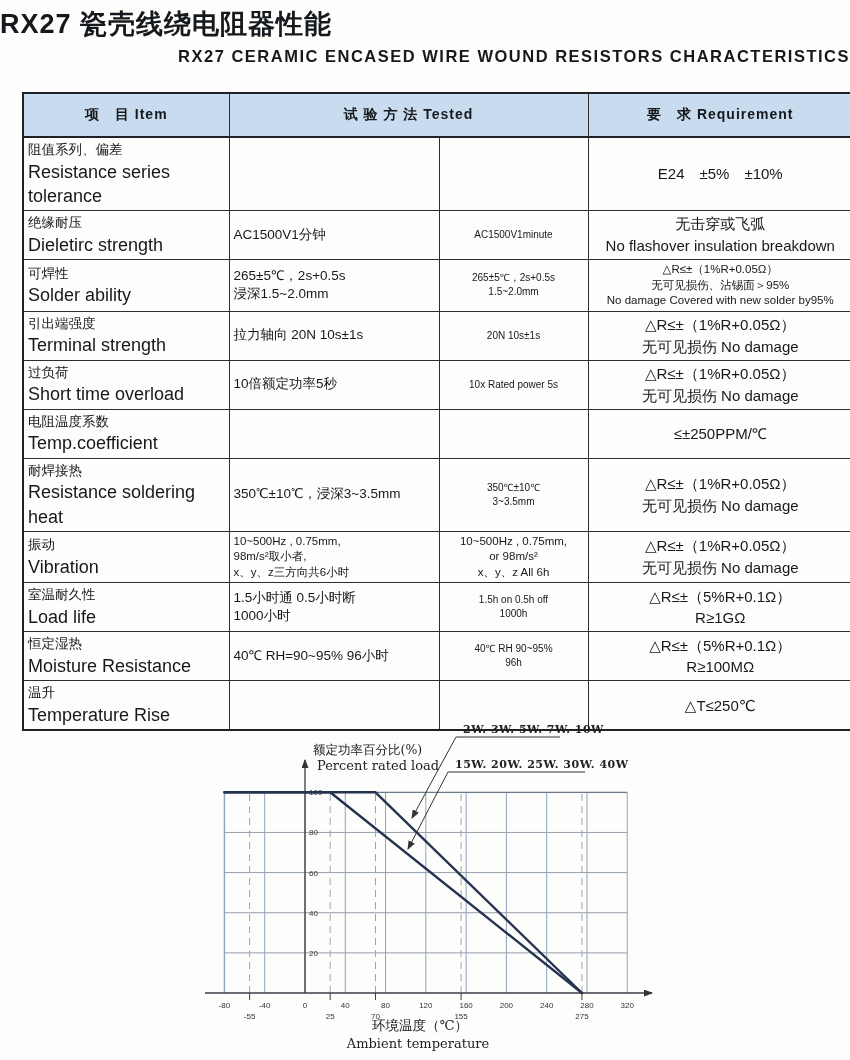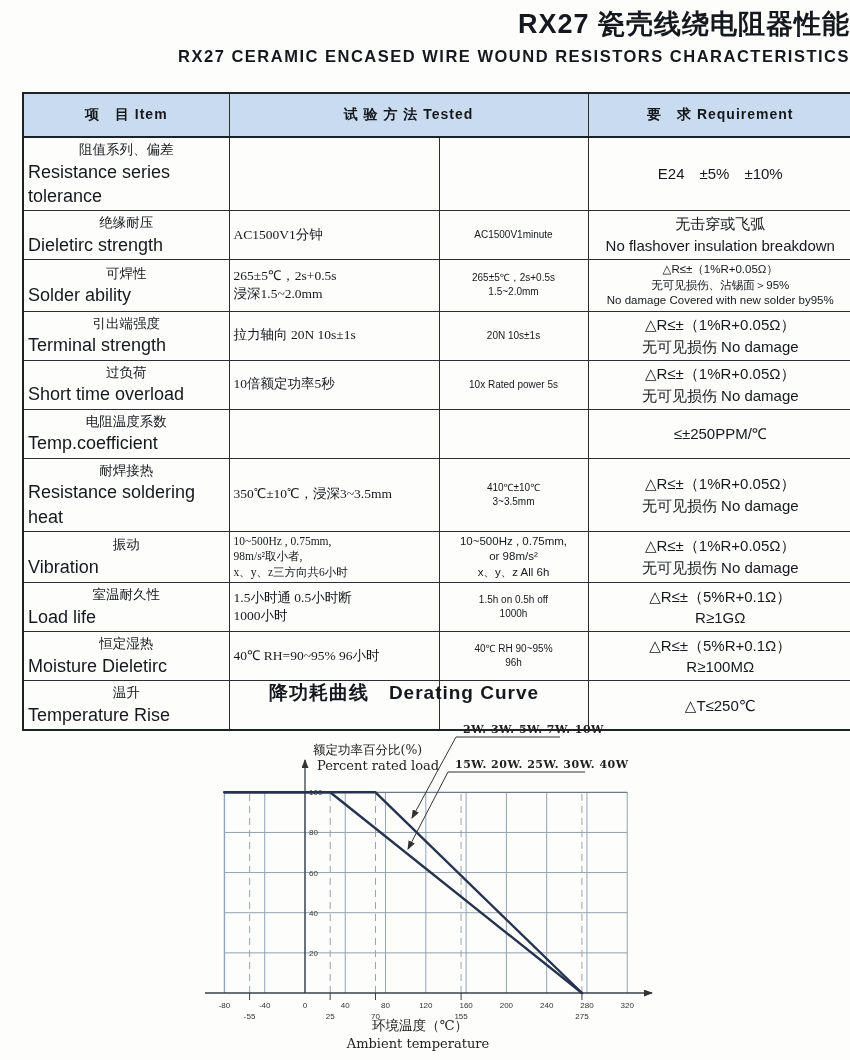--- a/index.html
+++ b/index.html
@@ -1,34 +1,34 @@
 <!DOCTYPE html>
 <html><head>
 <meta charset="utf-8">
 <style>
   html,body{margin:0;padding:0;background:#e8e8e8;}
   .page{
     position:relative;width:850px;height:1060px;background:#fdfdfc;
     font-family:"Liberation Sans",sans-serif;color:#15181c;overflow:hidden;
     margin:0 auto;
   }
-  .title{position:absolute;top:6px;left:0;width:850px;text-align:right;
+  .title{position:absolute;top:6px;left:0;width:850px;text-align:left;
     font-size:27px;font-weight:700;letter-spacing:1px;}
   .subtitle{position:absolute;top:47px;left:0;width:850px;text-align:right;
     font-size:16.5px;font-weight:700;letter-spacing:1.5px;}
   table.char{position:absolute;top:92px;left:10px;width:830px;
     border-collapse:collapse;table-layout:fixed;margin-left:12px;}
   table.char th,table.char td{border:1px solid #2b2f33;padding:2px 4px;vertical-align:middle;}
   table.char{border:2px solid #1e2226;}
   table.char thead th{background:#c9dbee;font-size:14px;font-weight:700;height:38px;
     letter-spacing:1px;border-bottom:2px solid #1e2226;}
   td.c-item{text-align:left;padding-left:8px;height:44px;}
-  td.c-item .zh{font-size:13.5px;line-height:1.45;text-align:center;}
+  td.c-item .zh{font-size:13.5px;line-height:1.45;}
   td.c-item .en{font-size:18px;line-height:1.35;}
-  td.c-mzh{text-align:left;padding-left:8px;font-size:13.5px;line-height:1.4;font-family:Liberation Serif, serif;}
+  td.c-mzh{text-align:left;padding-left:8px;font-size:13.5px;line-height:1.4;}
   td.c-men{text-align:center;font-size:10px;line-height:1.4;}
   td.c-req{text-align:center;font-size:15px;line-height:1.45;}
   td.sm{font-size:11.5px !important;line-height:1.35 !important;}
   td.sm div{font-size:11.5px;}
   .chart-title{position:absolute;top:680px;left:0;width:808px;text-align:center;
     font-size:19px;font-weight:700;letter-spacing:1px;}
   #chart{position:absolute;top:706px;left:0;width:850px;height:354px;}
   svg text{font-family:"DejaVu Serif",serif;fill:#222;}
   svg .tick{font-family:"Liberation Sans",sans-serif;font-size:8px;fill:#333;}
 </style>
@@ -145,21 +145,21 @@
         </tr>
         <tr>
           <td class="c-item">
             <div class="zh">耐焊接热</div>
             <div class="en">Resistance soldering heat</div>
           </td>
           <td class="c-mzh">
             <div>350℃±10℃，浸深3~3.5mm</div>
           </td>
           <td class="c-men">
-            <div>410℃±10℃</div>
+            <div>350℃±10℃</div>
             <div>3~3.5mm</div>
           </td>
           <td class="c-req">
             <div>△R≤±（1%R+0.05Ω）</div>
             <div>无可见损伤  No damage</div>
           </td>
         </tr>
         <tr>
           <td class="c-item">
             <div class="zh">振动</div>
@@ -194,21 +194,21 @@
             <div>1000h</div>
           </td>
           <td class="c-req">
             <div>△R≤±（5%R+0.1Ω）</div>
             <div>R≥1GΩ</div>
           </td>
         </tr>
         <tr>
           <td class="c-item">
             <div class="zh">恒定湿热</div>
-            <div class="en">Moisture Dieletirc</div>
+            <div class="en">Moisture Resistance</div>
           </td>
           <td class="c-mzh">
             <div>40℃  RH=90~95%  96小时</div>
           </td>
           <td class="c-men">
             <div>40℃ RH 90~95%</div>
             <div>96h</div>
           </td>
           <td class="c-req">
             <div>△R≤±（5%R+0.1Ω）</div>
@@ -222,21 +222,20 @@
           </td>
           <td class="c-mzh"></td>
           <td class="c-men"></td>
           <td class="c-req">
             <div>△T≤250℃</div>
           </td>
         </tr>
       </tbody>
   </table>
 
-  <div class="chart-title">降功耗曲线　Derating Curve</div>
   <div id="chart"><svg width="850" height="354" viewBox="0 0 850 354">
         <defs>
           <marker id="arw" markerWidth="9" markerHeight="7" refX="8" refY="3.5" orient="auto" markerUnits="userSpaceOnUse">
             <path d="M0,0 L9,3.5 L0,7 Z" fill="#333"></path>
           </marker>
         </defs>
         <line x1="249.615" y1="287" x2="249.615" y2="86.29999999999998" stroke="#9aa4ae" stroke-width="1" stroke-dasharray="7 5"></line>
         <line x1="330.175" y1="287" x2="330.175" y2="86.29999999999998" stroke="#9aa4ae" stroke-width="1" stroke-dasharray="7 5"></line>
         <line x1="375.49" y1="287" x2="375.49" y2="86.29999999999998" stroke="#9aa4ae" stroke-width="1" stroke-dasharray="7 5"></line>
         <line x1="461.085" y1="287" x2="461.085" y2="86.29999999999998" stroke="#9aa4ae" stroke-width="1" stroke-dasharray="7 5"></line>

